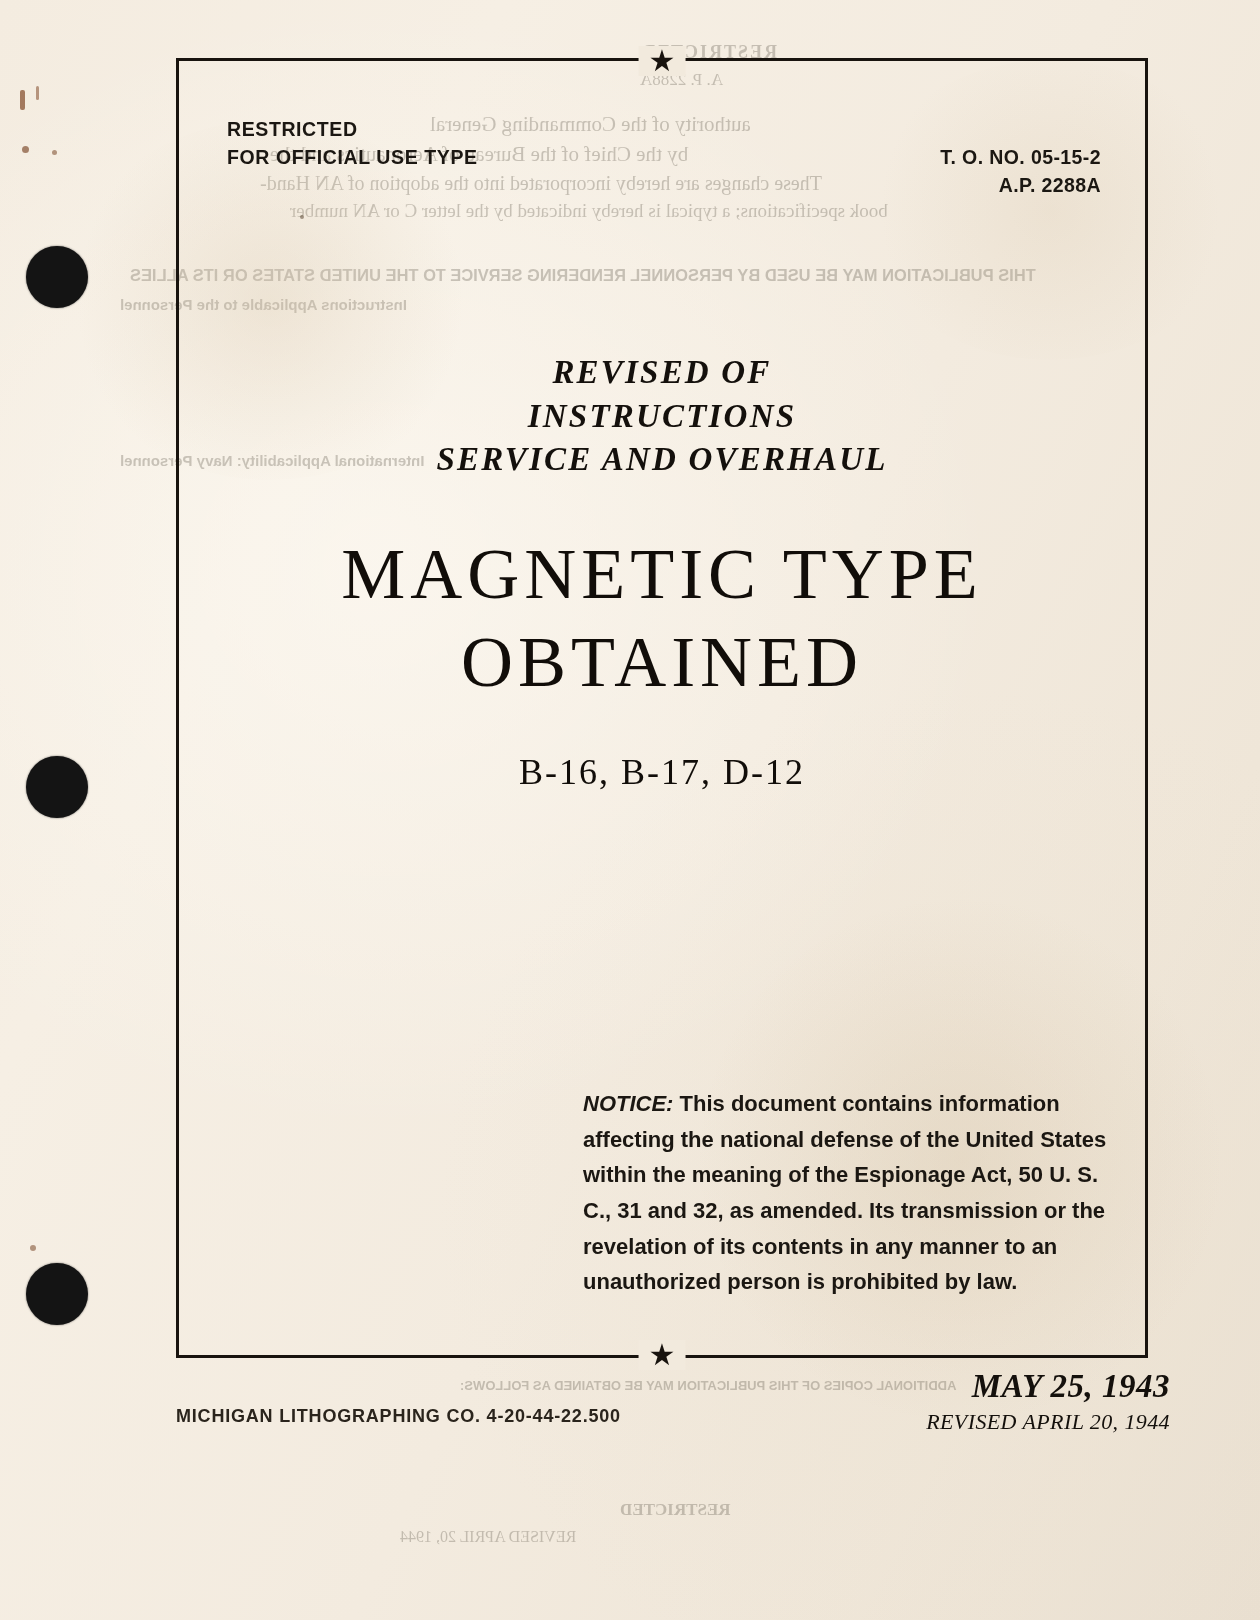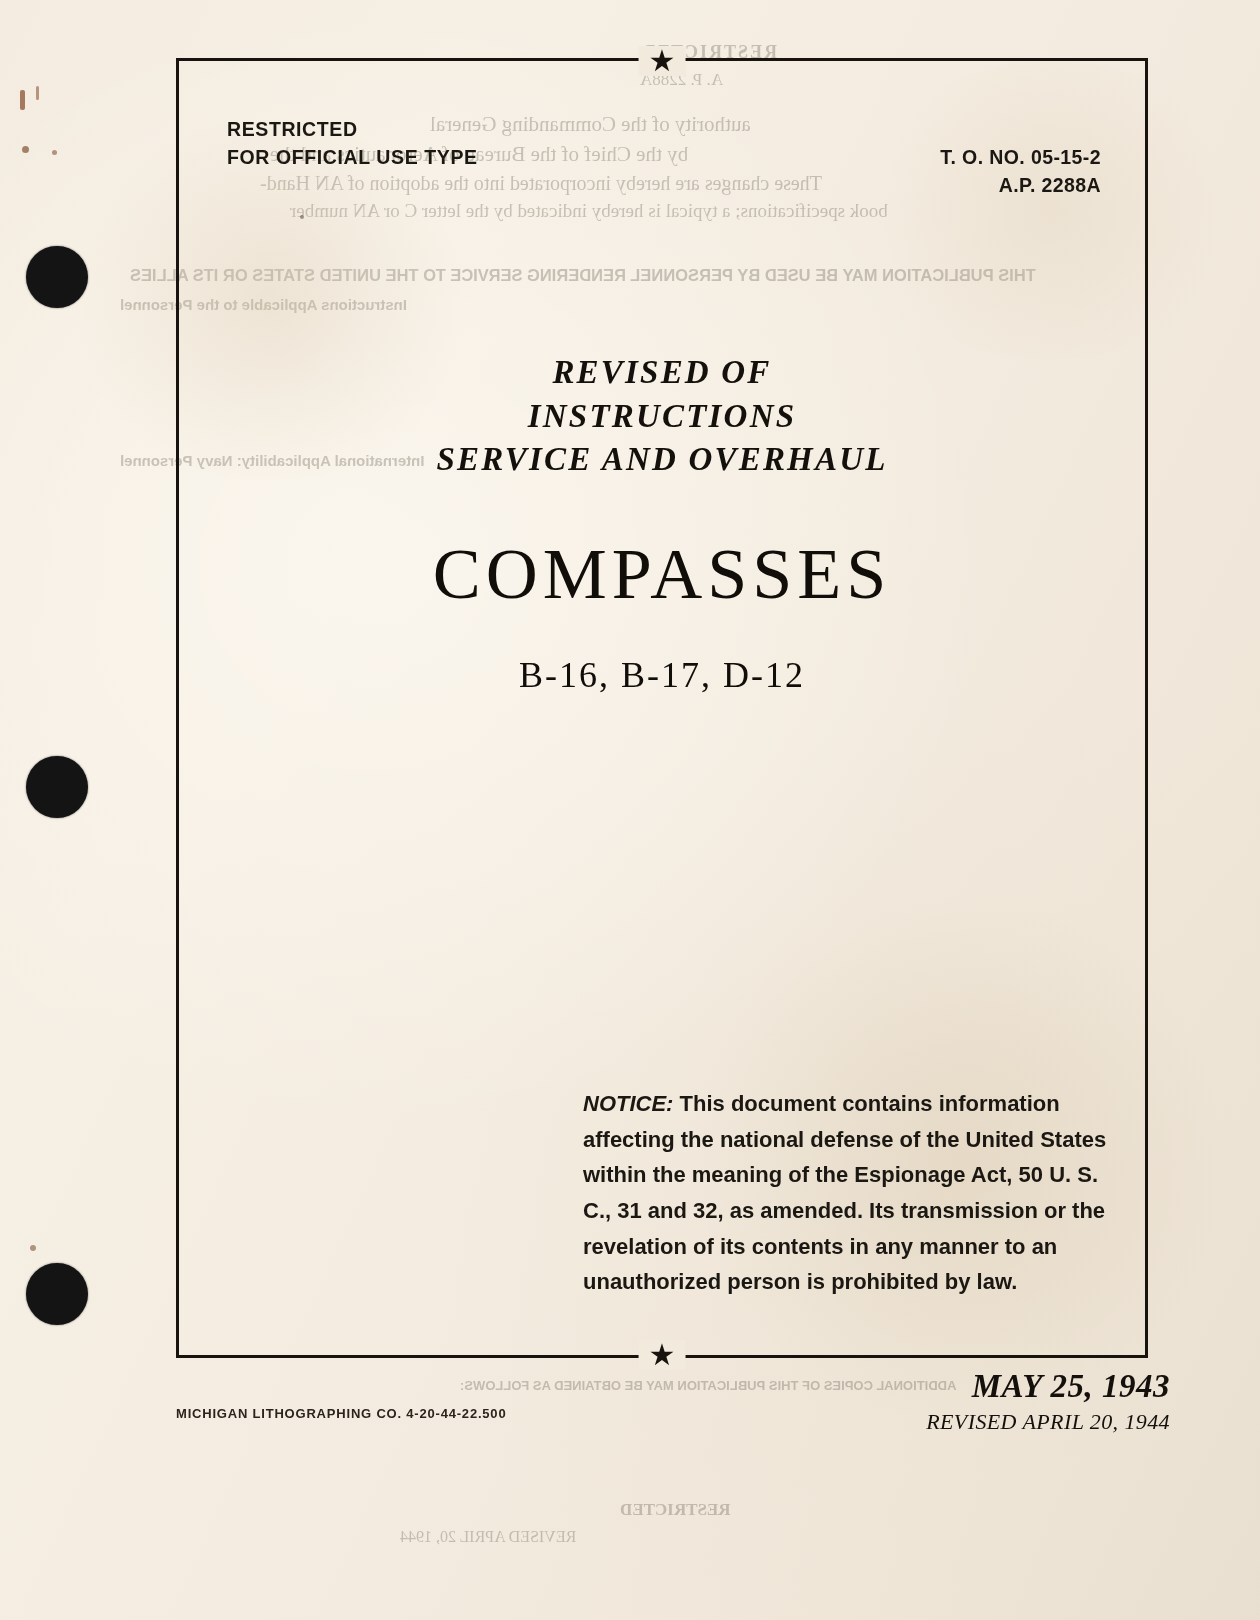--- a/index.html
+++ b/index.html
@@ -130,21 +130,21 @@
     font-family: "Liberation Serif", serif;
     color: #110d09;
   }
   .main-title-line {
     font-size: 72px;
     letter-spacing: 5px;
     line-height: 1.22;
     font-weight: normal;
   }
   #models {
-    margin-top: 35px;
+    margin-top: 44px;
     font-family: "Liberation Serif", serif;
     font-size: 36px;
     letter-spacing: 2px;
   }
 
   
   #notice {
     position: absolute;
     left: 404px;
     top: 1025px;
@@ -175,21 +175,21 @@
   #footer-date .d2 {
     font-size: 22px;
     font-style: italic;
     margin-top: 4px;
     letter-spacing: 0.4px;
   }
   #printer {
     position: absolute;
     left: 176px;
     top: 1406px;
-    font-size: 13px;
+    font-size: 18px;
     font-weight: bold;
     letter-spacing: 0.8px;
     color: #2a241c;
   }
 
   
   .speck {
     position: absolute;
     border-radius: 50%;
     background: rgba(90,60,30,0.45);
@@ -247,21 +247,22 @@
       <div>A.P. 2288A</div>
     </div>
 
     <div id="title-block">
       <div class="subtitle-line">REVISED OF</div>
       <div class="subtitle-line">INSTRUCTIONS</div>
       <div class="subtitle-line">SERVICE AND OVERHAUL</div>
     </div>
 
     <div id="main-title">
-      <div class="main-title-line">COMPASSES</div>
+      <div class="main-title-line">MAGNETIC TYPE</div>
+      <div class="main-title-line">OBTAINED</div>
       <div id="models">B-16, B-17, D-12</div>
     </div>
 
     <div id="notice">
       <span class="lead">NOTICE:</span><span> This document contains information affecting the national defense of the United States within the meaning of the Espionage Act, 50 U. S. C., 31 and 32, as amended. Its transmission or the revelation of its contents in any manner to an unauthorized person is prohibited by law.</span>
     </div>
   </div>
 
   <div id="footer-date">
     <div class="d1">MAY 25, 1943</div>

